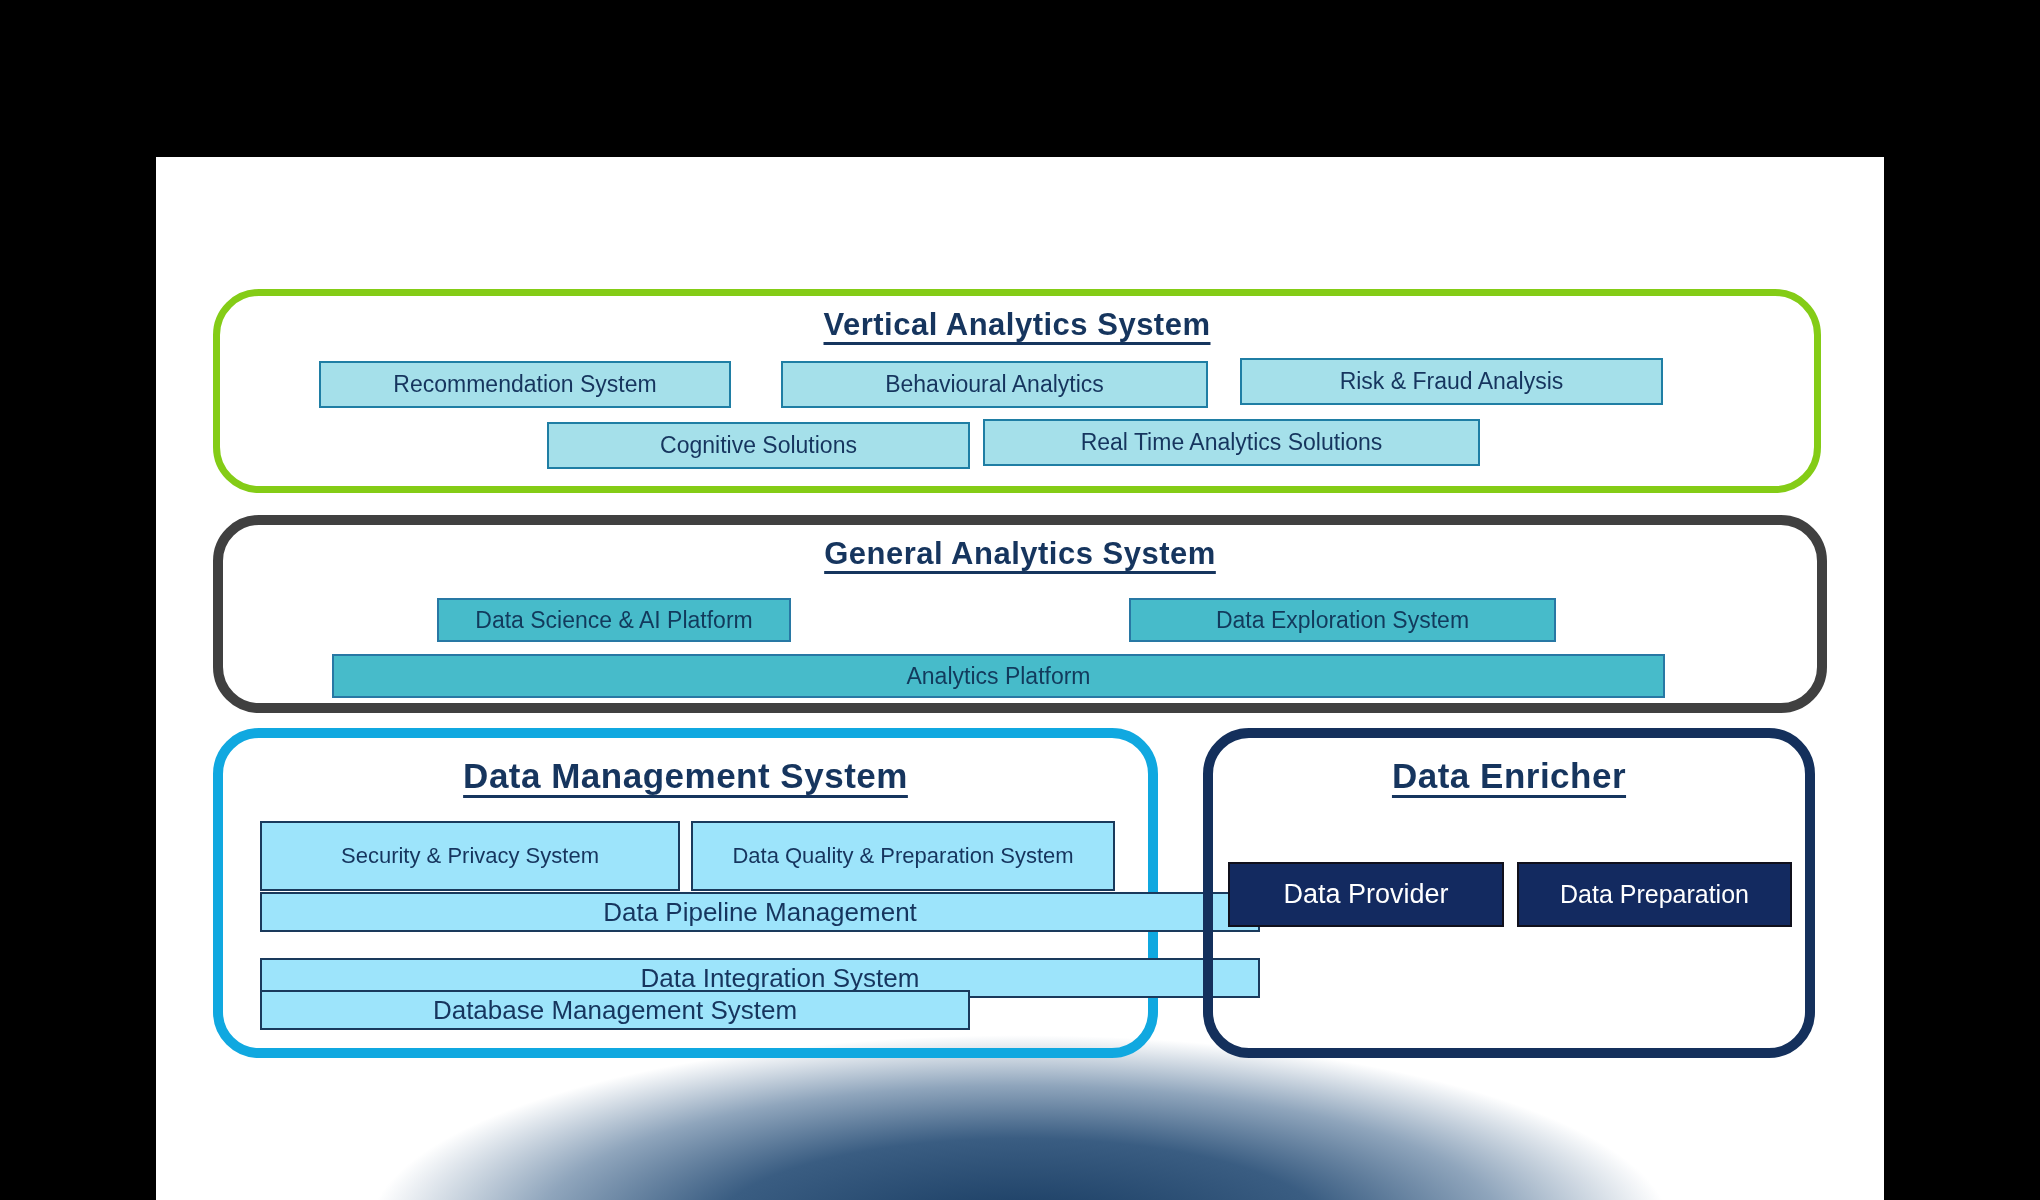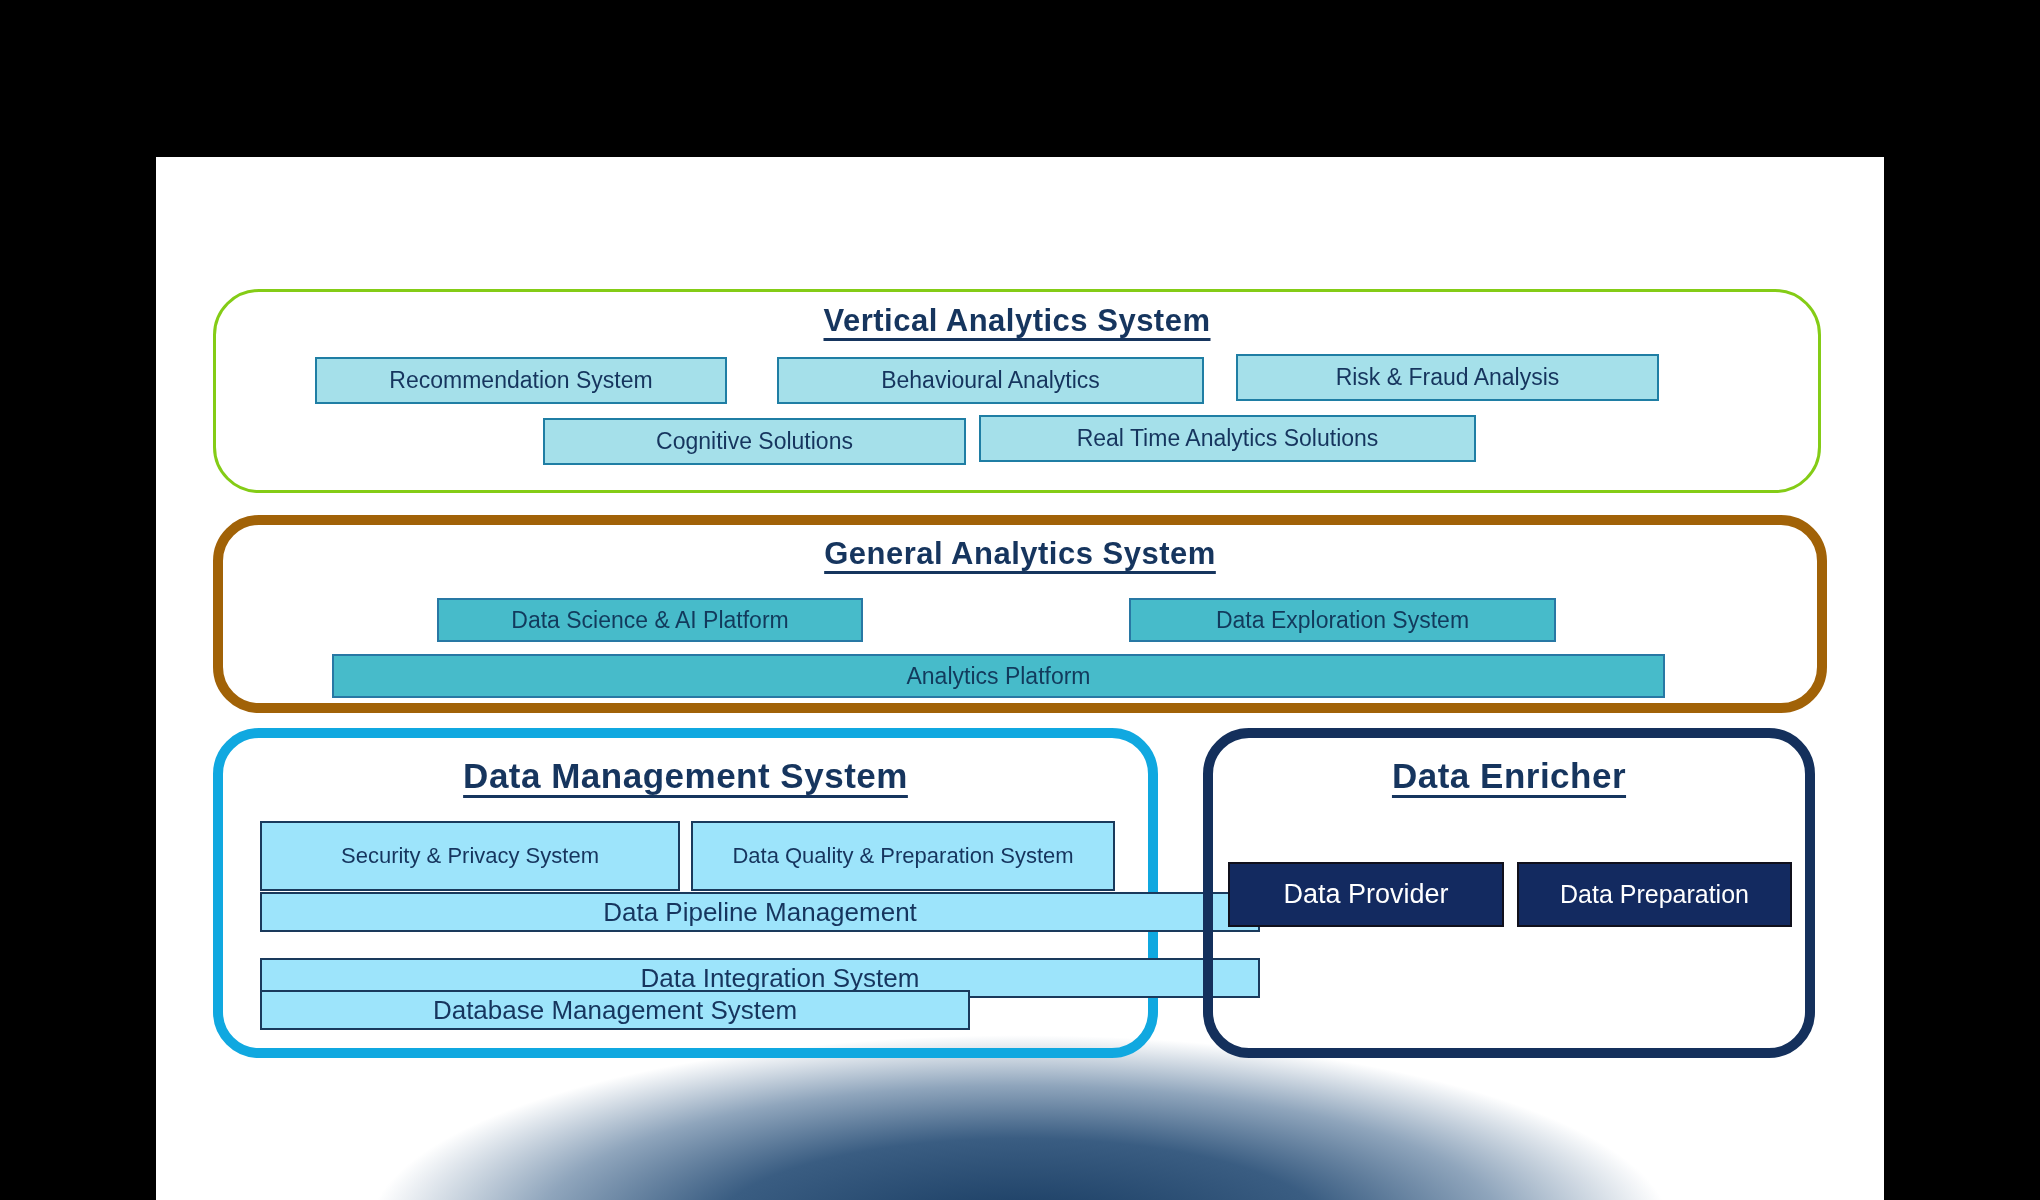--- a/index.html
+++ b/index.html
@@ -13,22 +13,22 @@
     background:#ffffff;
   }
   .glow{
     position:absolute;left:0;top:0;width:100%;height:100%;z-index:0;
     background:radial-gradient(ellipse 880px 265px at 50% 103%,
       #16395f 0%, #3a5d82 35%, #8fa5bc 55%, rgba(255,255,255,0) 74%);
   }
   .container{
     position:absolute;z-index:1;border-radius:46px;background:transparent;
   }
-  .c-vertical{left:57px;top:132px;width:1608px;height:204px;border:3px solid #84cc16;}
-  .c-general {left:57px;top:358px;width:1614px;height:198px;border:10px solid #a16207;}
+  .c-vertical{left:57px;top:132px;width:1608px;height:204px;border:7px solid #84cc16;}
+  .c-general {left:57px;top:358px;width:1614px;height:198px;border:10px solid #404040;}
   .c-dm      {left:57px;top:571px;width:945px; height:330px;border:10px solid #10a8e0;}
   .c-de      {left:1047px;top:571px;width:612px;height:330px;border:10px solid #14305c;}
 
   .title{
     position:absolute;left:0;right:0;text-align:center;
     color:#16355e;font-weight:bold;
     text-decoration:underline;text-decoration-thickness:3px;text-underline-offset:7px;
     letter-spacing:0.5px;
   }
   .t-sm{top:11px;font-size:31px;}
@@ -61,21 +61,21 @@
     <div class="title t-sm">Vertical Analytics System</div>
     <div class="box b-va va1" style="left:99px;width:412px;">Recommendation System</div>
     <div class="box b-va va1" style="left:561px;width:427px;">Behavioural Analytics</div>
     <div class="box b-va" style="left:1020px;top:62px;width:423px;">Risk &amp; Fraud Analysis</div>
     <div class="box b-va va2" style="left:318px;width:423px;margin-left:9px;">Cognitive Solutions</div>
     <div class="box b-va" style="left:763px;top:123px;width:497px;">Real Time Analytics Solutions</div>
   </div>
 
   <div class="container c-general">
     <div class="title t-sm">General Analytics System</div>
-    <div class="box b-ga" style="left:214px;top:73px;width:426px;">Data Science &amp; AI Platform</div>
+    <div class="box b-ga" style="left:214px;top:73px;width:354px;">Data Science &amp; AI Platform</div>
     <div class="box b-ga" style="left:906px;top:73px;width:427px;">Data Exploration System</div>
     <div class="box b-ga" style="left:109px;top:129px;width:1333px;">Analytics Platform</div>
   </div>
 
   <div class="container c-dm">
     <div class="title t-lg">Data Management System</div>
     <div class="box b-dm dm-two" style="left:37px;width:420px;">Security &amp; Privacy System</div>
     <div class="box b-dm dm-two" style="left:468px;width:424px;">Data Quality &amp; Preparation System</div>
     <div class="box b-dm dm-row" style="top:154px;">Data Pipeline Management</div>
     <div class="box b-dm dm-row" style="top:220px;padding-left:40px;">Data Integration System</div>

